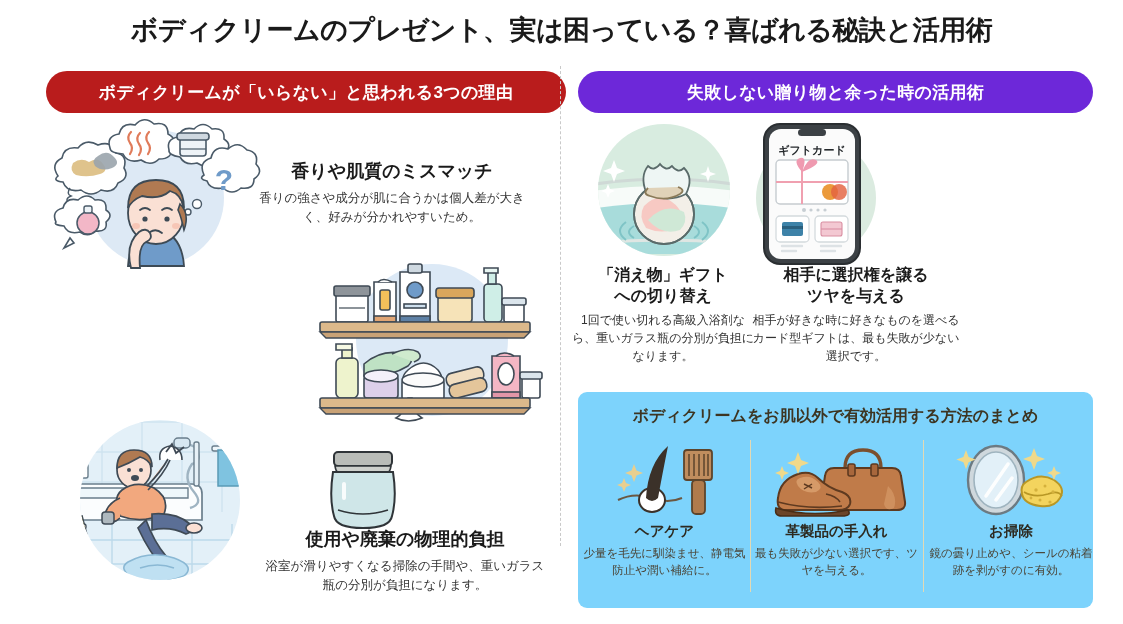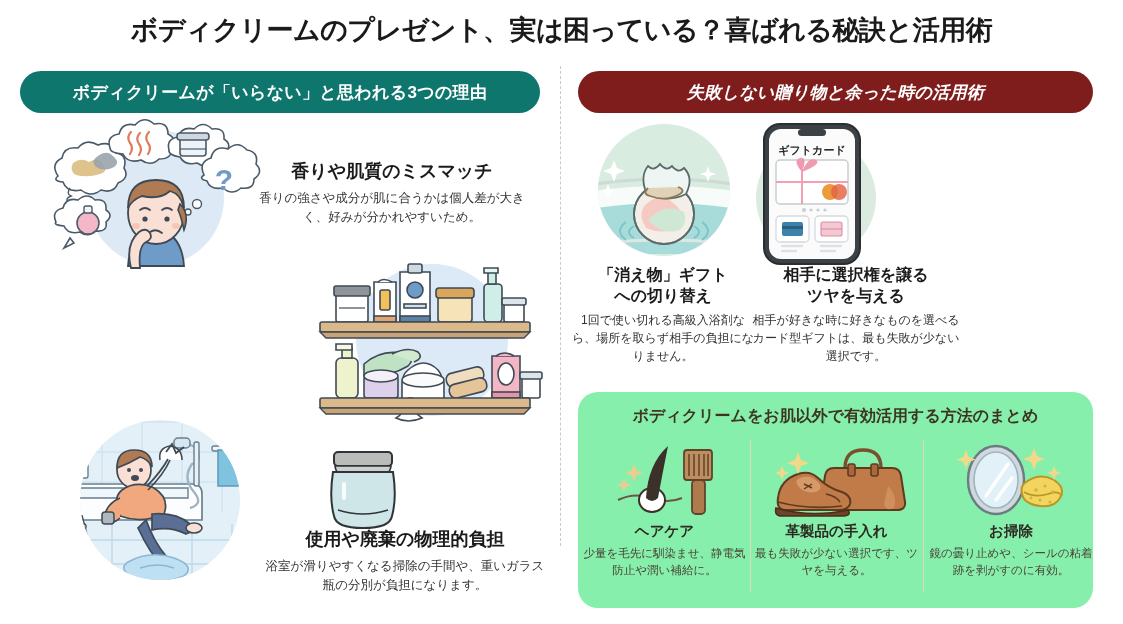--- a/index.html
+++ b/index.html
@@ -18,22 +18,22 @@
     font-size: 27px; font-weight: bold; color: #1a1a1a;
     letter-spacing: -0.5px;
   }
 
   
   .pill {
     position: absolute; height: 42px; border-radius: 21px;
     display: flex; align-items: center; justify-content: center;
     color: #fff; font-size: 17px; font-weight: bold; letter-spacing: 0.3px;
   }
-  .pill-left  { left: 20px;  top: 71px; width: 520px; background: #0f766e; text-align: right; }
-  .pill-right { left: 578px; top: 71px; width: 515px; background: #7f1d1d; font-style: italic; }
+  .pill-left  { left: 46px;  top: 71px; width: 520px; background: #b91c1c; text-align: right; }
+  .pill-right { left: 578px; top: 71px; width: 515px; background: #6d28d9; }
 
   
   .divider {
     position: absolute; left: 560px; top: 66px; width: 0;
     height: 480px;
     border-left: 1px dashed #c9c9c9;
   }
 
   
   .blk { position: absolute; text-align: center; }
@@ -41,21 +41,21 @@
   .blk .p { font-size: 12.5px; color: #333; line-height: 1.55; margin-top: 5px; text-align: center; }
   .blk.sm .h { font-size: 16px; }
   .blk.sm .p { font-size: 12px; line-height: 1.5; }
 
   .ill { position: absolute; }
   svg { display: block; overflow: visible; }
 
   
   .panel {
     position: absolute; left: 578px; top: 392px; width: 515px; height: 216px;
-    background: #86efac; border-radius: 20px;
+    background: #7dd3fc; border-radius: 9px;
   }
   .panel-title {
     position: absolute; left: 0; top: 14px; width: 515px;
     text-align: center; font-size: 16px; font-weight: bold; color: #3d3522;
   }
   .panel-sep { position: absolute; top: 48px; width: 0; height: 152px; border-left: 1px solid #e2d9b4; }
 
   .usecell { position: absolute; width: 165px; text-align: center; }
   .usecell .h { font-size: 14.5px; font-weight: bold; color: #2d2a20; }
   .usecell .p { font-size: 11.5px; color: #4a4436; line-height: 1.45; margin-top: 4px; }
@@ -297,21 +297,21 @@
         <path d="M30 62 l2 5 l5 2 l-5 2 l-2 5 l-2 -5 l-5 -2 l5 -2z" fill="#ffffff"></path>
       </g>
     </svg>
   </div>
 
   <div class="blk sm" style="left:570px; top:264px; width:186px;">
     <div class="h">
       <span>「消え物」ギフト</span><br>
       <span>への切り替え</span>
     </div>
-    <div class="p">1回で使い切れる高級入浴剤なら、場所を取らず相手の負担になりません。</div>
+    <div class="p">1回で使い切れる高級入浴剤なら、重いガラス瓶の分別が負担になります。</div>
   </div>
 
   <div class="ill" style="left:736px; top:116px;">
     <svg width="168" height="152" viewBox="0 0 168 152">
       <circle cx="80" cy="82" r="60" fill="#dbebe0"></circle>
       <rect x="28" y="8" width="96" height="140" rx="16" fill="#3c4145" stroke="#2a2e31" stroke-width="2"></rect>
       <rect x="33" y="13" width="86" height="130" rx="12" fill="#fbfbfb"></rect>
       <rect x="62" y="13" width="28" height="7" rx="3.5" fill="#3c4145"></rect>
       <text x="76" y="38" font-size="11" font-weight="bold" fill="#25292c" text-anchor="middle" font-family="Liberation Sans, sans-serif">ギフトカード</text>
       <rect x="40" y="44" width="72" height="44" rx="4" fill="#ffffff" stroke="#c6ccd0" stroke-width="1.4"></rect>

